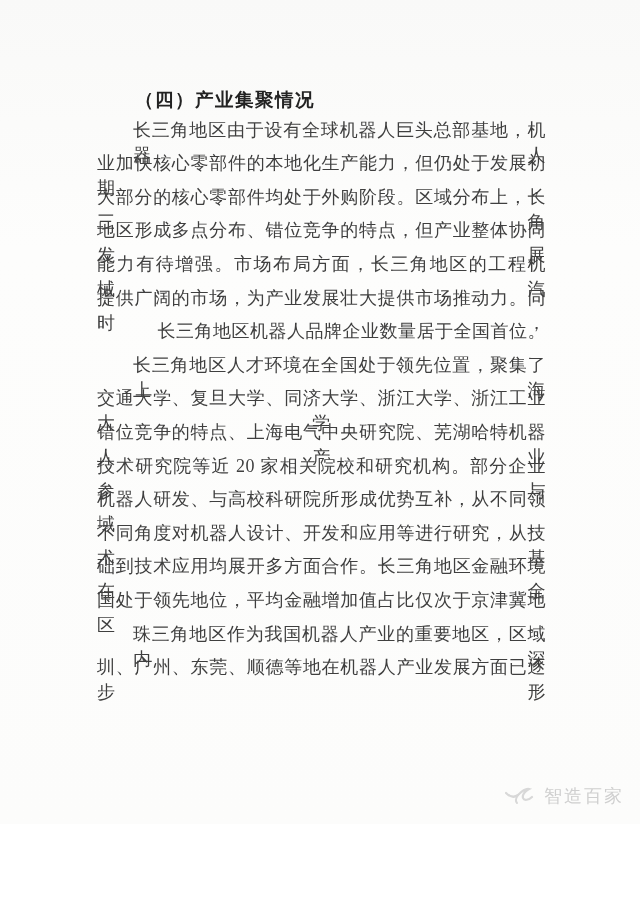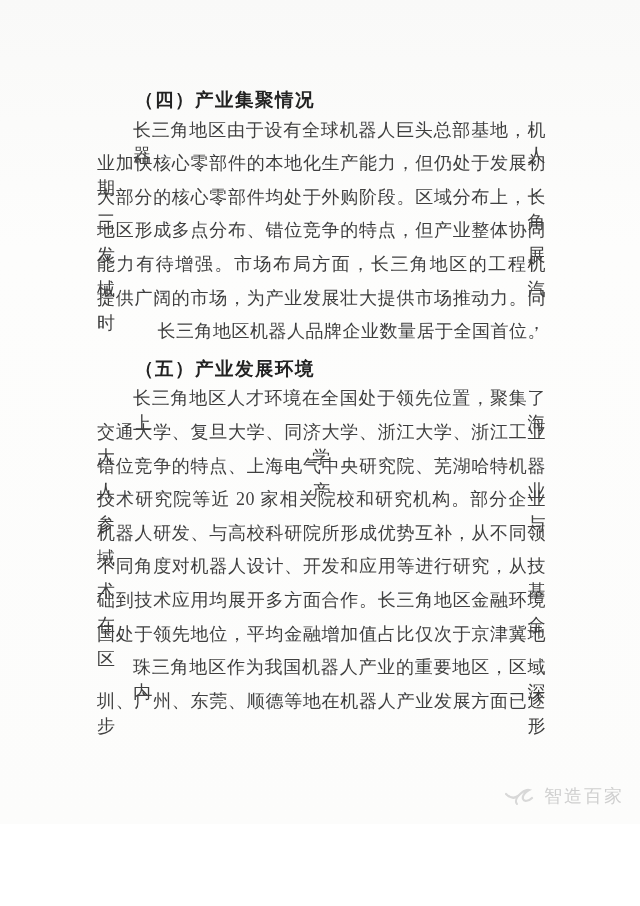--- a/index.html
+++ b/index.html
@@ -58,21 +58,20 @@
     font-size: 13px;
     color: #4a4a4a;
     font-family: "Liberation Serif", serif;
     margin-left: 36px;
   }
   .watermark {
     position: absolute;
     right: 16px;
     bottom: 16px;
     display: flex;
-    align-items: center;
     gap: 5px;
     color: #cfcfcf;
     font-family: "Liberation Sans", sans-serif;
     font-size: 18px;
     letter-spacing: 2px;
     user-select: none;
   }
   .watermark .swoosh { display: block; opacity: 0.85; }
 </style>
 </head>
@@ -84,21 +83,20 @@
     <h3 class="heading heading-serif">（四）产业集聚情况</h3>
 
     <div class="ln j ind">长三角地区由于设有全球机器人巨头总部基地，机器人</div>
     <div class="ln j">业加快核心零部件的本地化生产能力，但仍处于发展初期，</div>
     <div class="ln j">大部分的核心零部件均处于外购阶段。区域分布上，长三角</div>
     <div class="ln j">地区形成多点分布、错位竞争的特点，但产业整体协同发展</div>
     <div class="ln j">能力有待增强。市场布局方面，长三角地区的工程机械、汽</div>
     <div class="ln j">提供广阔的市场，为产业发展壮大提供市场推动力。同时，</div>
     <div class="ln last">长三角地区机器人品牌企业数量居于全国首位。</div>
 
-    <h3 class="heading heading-serif">（五）产业发展环境</h3>
 
     <div class="ln j ind">长三角地区人才环境在全国处于领先位置，聚集了上海</div>
     <div class="ln j">交通大学、复旦大学、同济大学、浙江大学、浙江工业大学、</div>
     <div class="ln j">错位竞争的特点、上海电气中央研究院、芜湖哈特机器人产业</div>
     <div class="ln j">技术研究院等近 20 家相关院校和研究机构。部分企业参与</div>
     <div class="ln j">机器人研发、与高校科研院所形成优势互补，从不同领域、</div>
     <div class="ln j">不同角度对机器人设计、开发和应用等进行研究，从技术基</div>
     <div class="ln j">础到技术应用均展开多方面合作。长三角地区金融环境在全</div>
     <div class="ln j">国处于领先地位，平均金融增加值占比仅次于京津冀地区。</div>
 

